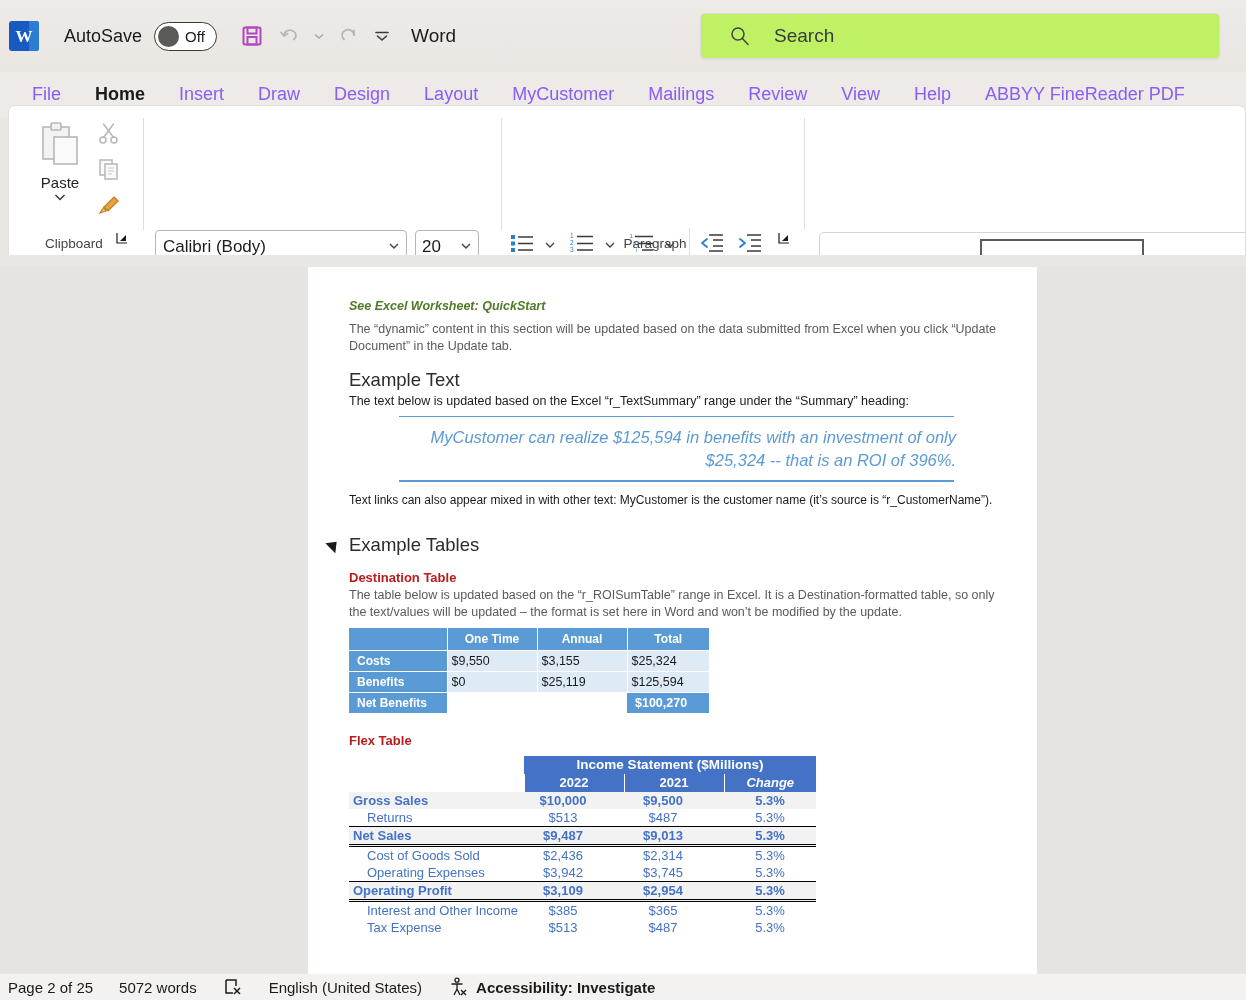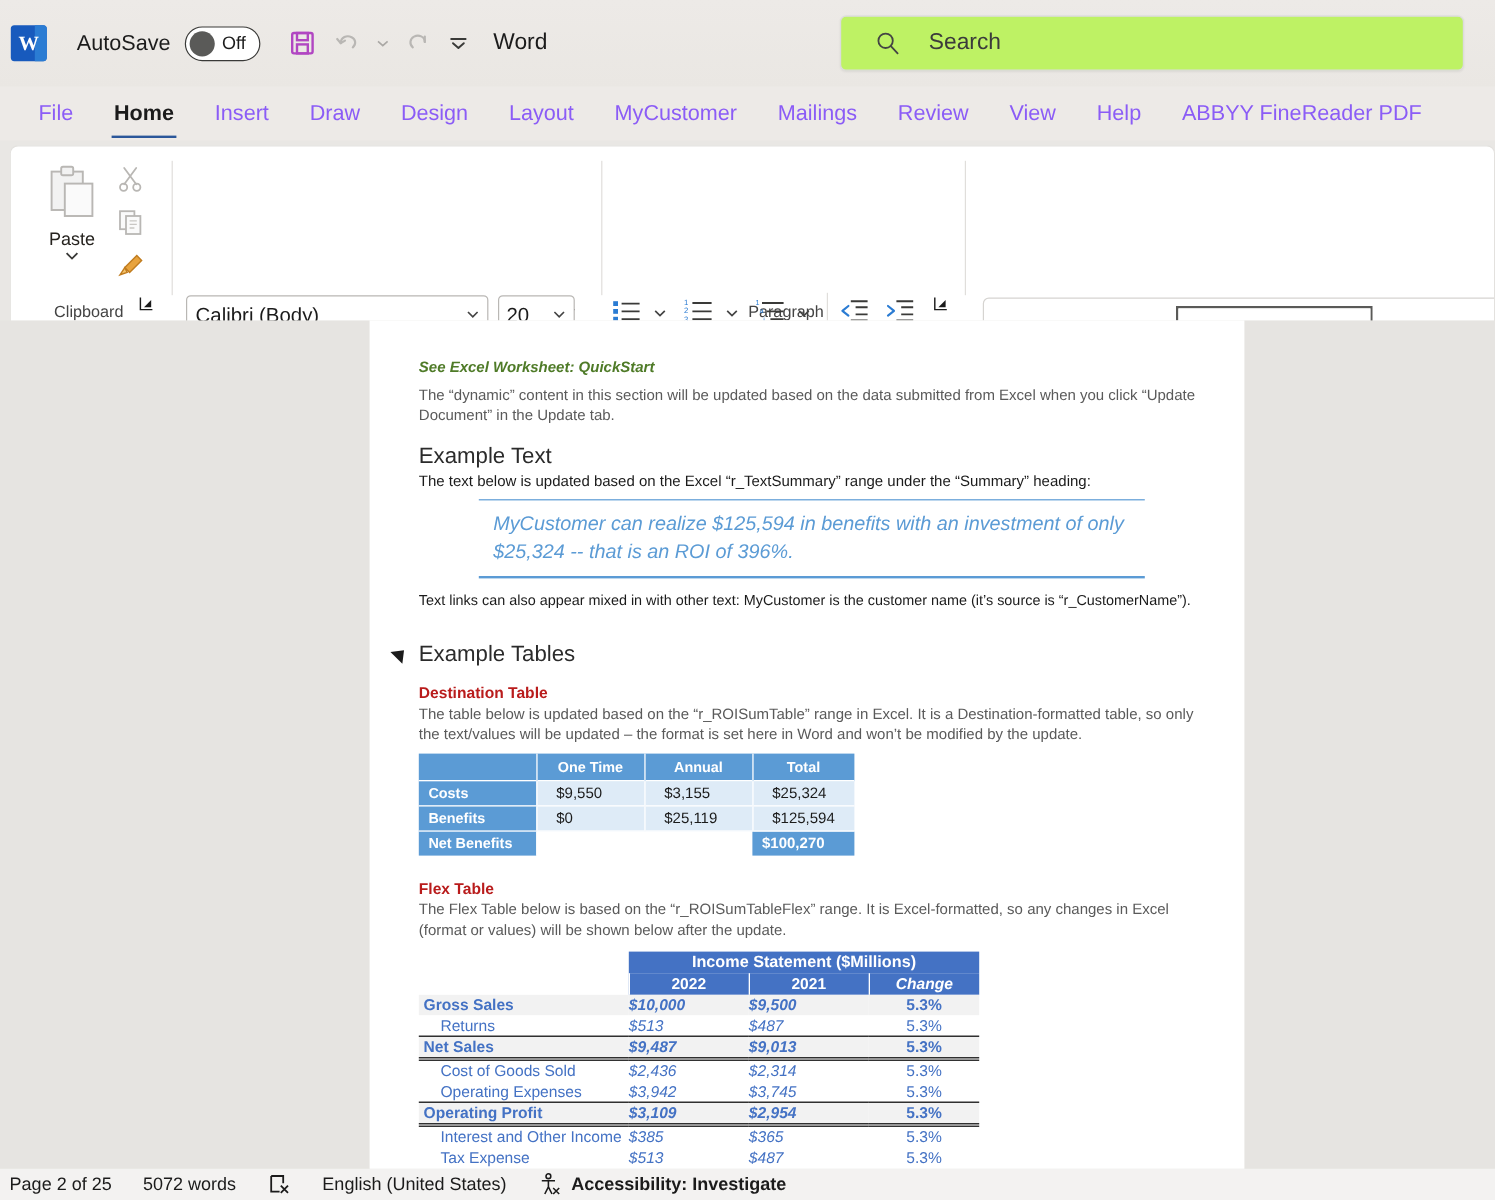--- a/index.html
+++ b/index.html
@@ -67,21 +67,21 @@
     white-space: nowrap; margin-right: 6px;
   }
   .tab.active { font-weight: bold; color: #1b1b1b; }
   .tab.active::after {
     content: ""; position: absolute; left: 12px; right: 12px; bottom: -6px;
     height: 2.5px; background: #2b579a;
   }
 
   
   .ribbon {
-    position: absolute; left: 8px; top: 121px; width: 1238px; height: 150px;
+    position: absolute; left: 8px; top: 105px; width: 1238px; height: 150px;
     background: #fff; border-radius: 7px 7px 0 0;
     border: 1px solid #e3e1de; border-bottom: none;
     overflow: hidden;
   }
   .rgroup { position: absolute; top: 0; height: 150px; }
   .rgroup .glabel {
     position: absolute; bottom: 5px; width: 100%; text-align: center;
     font-size: 13.5px; color: #444;
   }
   .rdiv {
@@ -160,21 +160,21 @@
   .body-p2 { font-size: 12.5px; color: #1b1b1b; line-height: 1.38; margin-top: 2px; }
 
   .quotebox { margin-top: 6px; position: relative; padding: 10px 44px 9px 62px; }
   .quotebox::before {
     content:""; position:absolute; left: 50px; top: 0; right: 46px; height: 1.5px; background: #5b9bd5;
   }
   .quotebox::after {
     content:""; position:absolute; left: 50px; bottom: 0; right: 46px; height: 1.5px; background: #5b9bd5;
   }
   .quote {
-    font-size: 16.5px; color: #5b9bd5; font-style: italic; text-align: left;
+    font-size: 16.5px; color: #5b9bd5; font-style: italic; text-align: right;
     line-height: 1.42; font-family: "Liberation Sans", sans-serif;
   }
   .mixed { font-size: 12px; color: #1b1b1b; margin-top: 11px; }
 
   .h2row { display: flex; align-items: center; margin-top: 27px; }
   .tri {
     width: 0; height: 0; border-left: 9px solid #1b1b1b;
     border-top: 7px solid transparent; border-bottom: 7px solid transparent;
     transform: rotate(-45deg); margin-left: -20px; margin-right: 11px;
   }
@@ -186,21 +186,21 @@
   table.dest th {
     background: #5b9bd5; color: #fff; font-weight: bold; font-size: 12px;
     text-align: center; padding: 4px 10px; border-right: 1.5px solid #fff;
   }
   table.dest th.blank { background: #5b9bd5; width: 98px; }
   table.dest td.rowhdr {
     background: #5b9bd5; color: #fff; font-weight: bold; font-size: 12px;
     padding: 3px 8px; border-right: 1.5px solid #fff; border-top: 1.5px solid #fff;
   }
   table.dest td.val {
-    background: #deebf7; color: #1b1b1b; padding: 3px 16px; font-size: 12.5px;
+    background: #deebf7; color: #1b1b1b; padding: 3px 4px; font-size: 12.5px;
     border-right: 1.5px solid #fff; border-top: 1.5px solid #fff; width: 90px;
   }
   table.dest td.val.wide { width: 82px; }
   table.dest td.hl {
     background: #5b9bd5; color: #fff; font-weight: bold; font-size: 12.5px;
     padding: 3px 8px; border-top: 1.5px solid #fff;
   }
   table.dest td.empty { background: #fff; border-top: 1.5px solid #fff; }
 
   
@@ -211,21 +211,21 @@
     font-size: 13.5px; padding: 1px 0 2px 0;
   }
   table.flex th.yr {
     background: #4472c4; color: #fff; font-weight: bold; text-align: center;
     font-size: 13px; padding: 1px 0 2px 0; border-left: 1px solid #fff;
   }
   table.flex th.yr.ital { font-style: italic; }
   table.flex td { padding: 1px 0; font-size: 13px; color: #4472c4; }
   table.flex td.lbl { padding-left: 4px; }
   table.flex td.lbl.ind { padding-left: 18px; }
-  table.flex td.num { text-align: left; padding-right: 22px; font-style: italic; }
+  table.flex td.num { text-align: center; padding-right: 22px; }
   table.flex td.pct { text-align: center; }
   table.flex tr.bold td { font-weight: bold; background: #f2f2f2; }
   table.flex tr.topline td { border-top: 1.3px solid #000; }
   table.flex tr.dblline td { border-top: 3px double #000; }
 
   
   .statusbar {
     position: absolute; left: 0; top: 974px; width: 1246px; height: 26px;
     background: #f3f2f1; display: flex; align-items: center; padding-left: 8px;
     font-size: 15px; color: #1b1b1b;
@@ -535,21 +535,20 @@
           <tr>
             <td class="rowhdr">Net Benefits</td>
             <td class="empty"></td>
             <td class="empty"></td>
             <td class="hl">$100,270</td>
           </tr>
         </tbody>
           </table>
 
         <div class="h3" style="margin-top:20px">Flex Table</div>
-        <p class="body-p" style="margin-top:2px">The Flex Table below is based on the “r_ROISumTableFlex” range. It is Excel-formatted, so any changes in Excel (format or values) will be shown below after the update.</p>
 
         <table class="flex">
           <tbody>
               <tr>
             <td class="spacer"></td>
             <th class="topttl" colspan="3">Income Statement ($Millions)</th>
           </tr>
           <tr>
             <td class="spacer"></td>
             <th class="yr" style="width:100px">2022</th>

